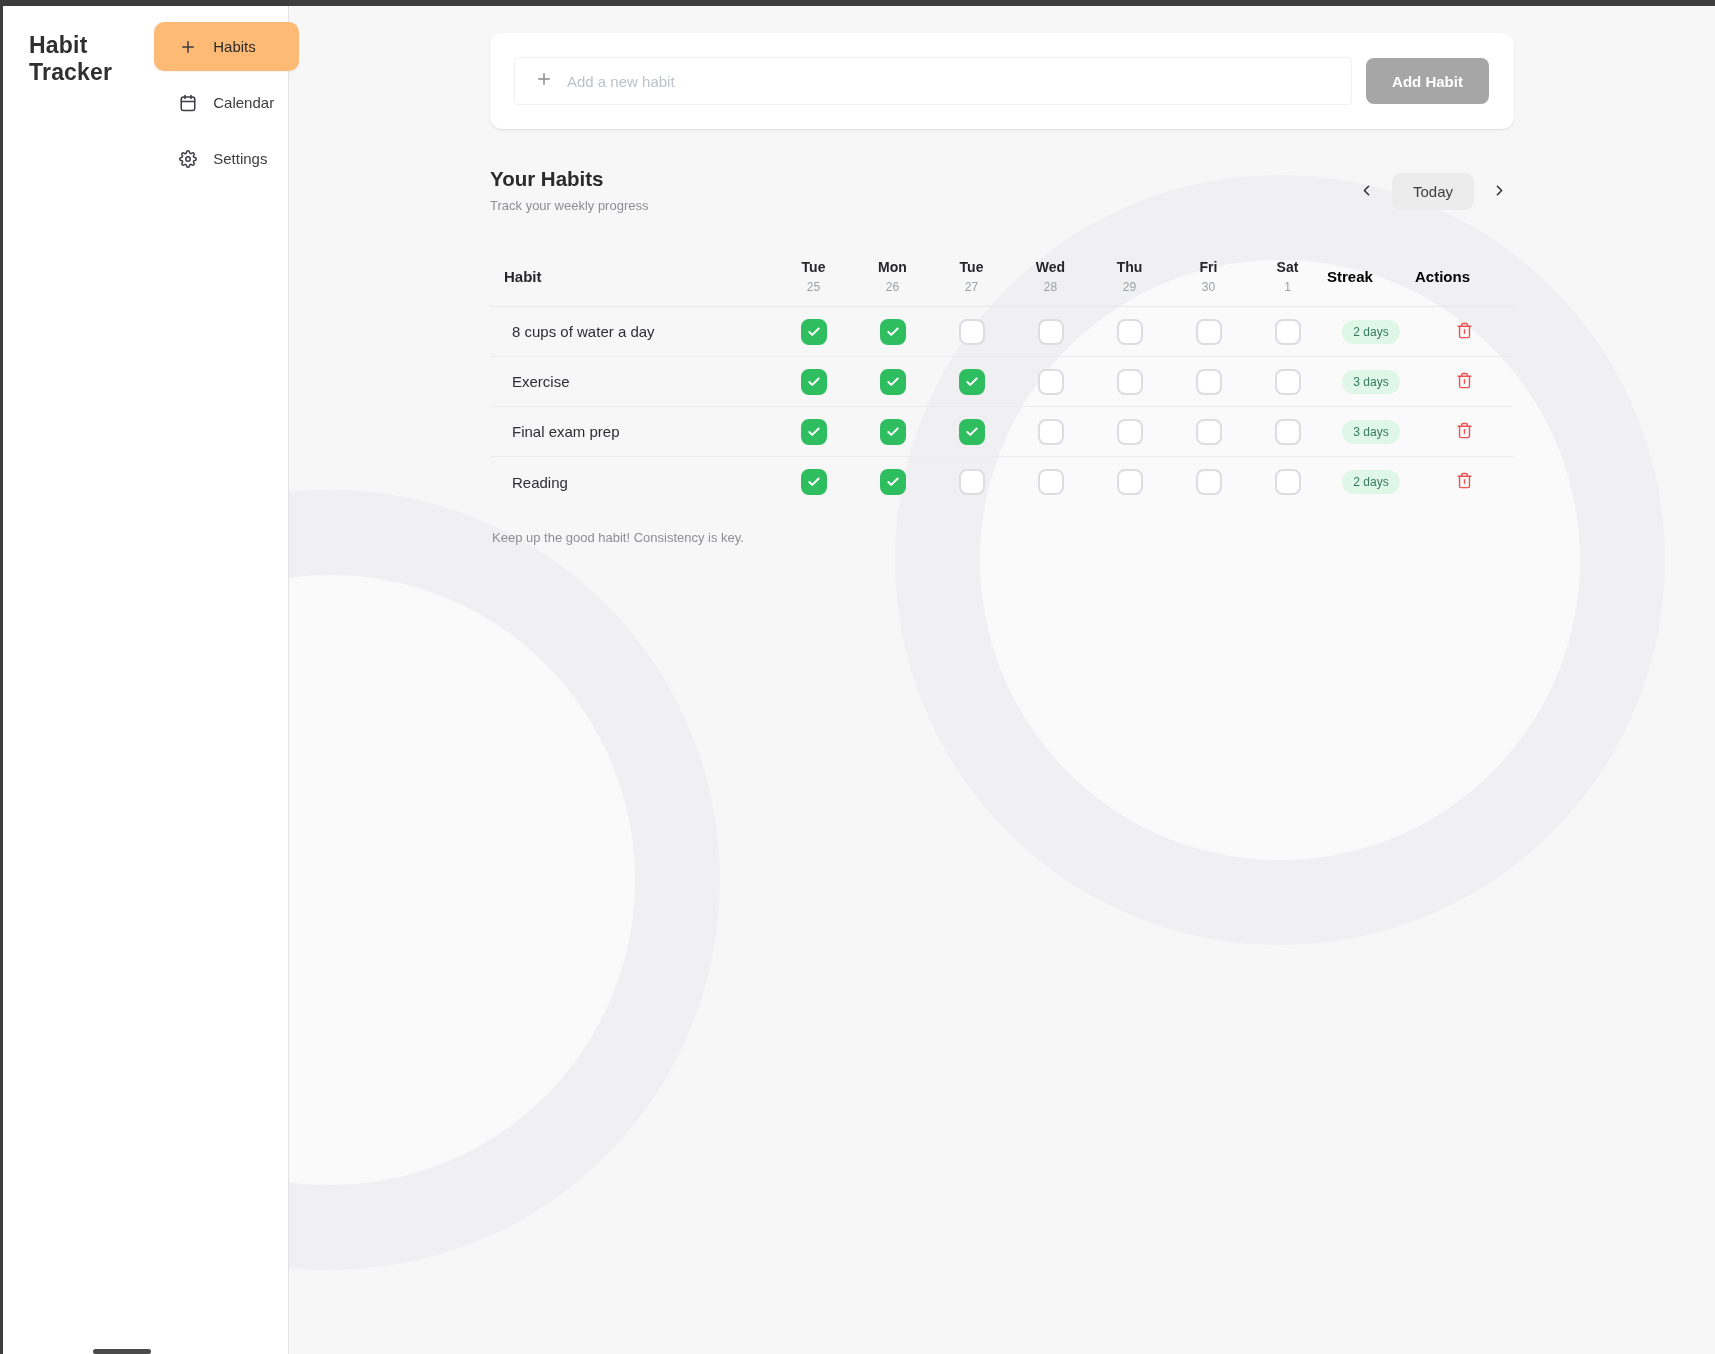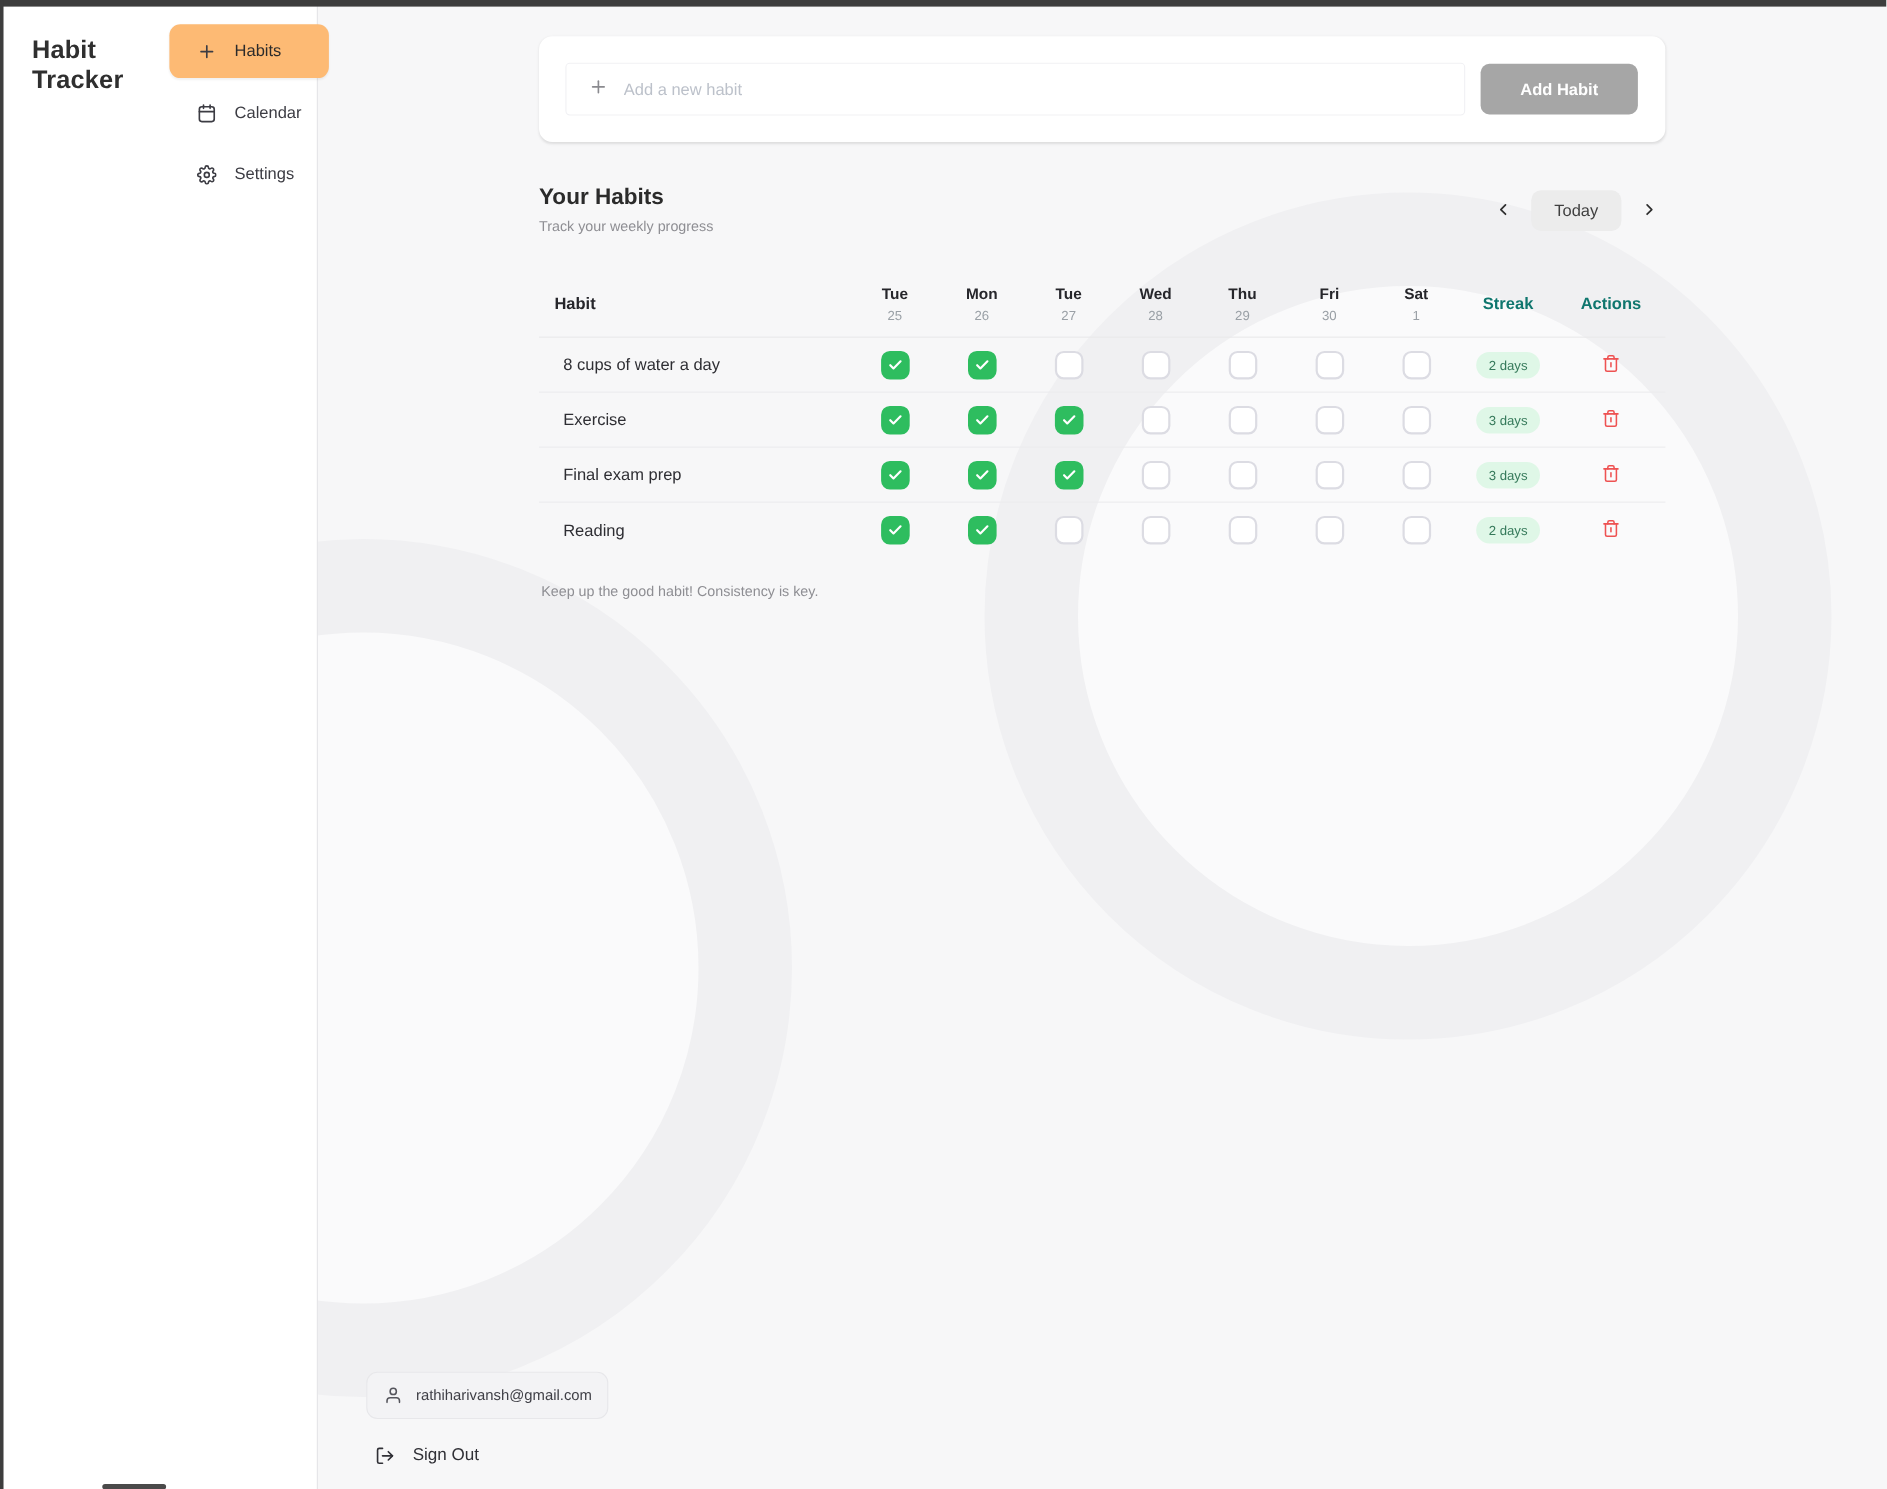--- a/index.html
+++ b/index.html
@@ -59,21 +59,21 @@
     display:flex; align-items:center; padding:0 25px 0 24px; gap:14px;
   }
   .add-input-wrap {
     flex:1; height:48px; display:flex; align-items:center; gap:14px;
     border:1px solid #f1f1f4; border-radius:4px; padding:0 20px; background:#fff;
   }
   .add-input-wrap .plus-glyph { color:#8a8a8f; }
   .add-input { border:none; outline:none; flex:1; font-size:15px; color:#333; font-family:"Liberation Sans",sans-serif; background:transparent; }
   .add-input::placeholder { color:#bcc1ca; }
   .add-habit-btn {
-    width:143px; height:46px; border:none; border-radius:8px;
+    width:123px; height:46px; border:none; border-radius:8px;
     background:#a6a6a6; color:#ffffff; font-size:15px; font-weight:bold;
     cursor:pointer; font-family:"Liberation Sans",sans-serif;
   }
 
   .section-header { display:flex; justify-content:space-between; align-items:flex-start; margin-top:38px; }
   .section-title { font-size:20.5px; font-weight:bold; color:#2b2b2b; }
   .section-subtitle { font-size:13px; color:#8e8e93; margin-top:7px; }
   .week-nav { display:flex; align-items:center; gap:10px; margin-top:6px; }
   .chev-btn { width:30px; height:30px; background:transparent; border:none; cursor:pointer; display:flex; align-items:center; justify-content:center; color:#2f2f2f; }
   .today-btn {
@@ -83,21 +83,21 @@
   }
 
   
   .habits-table { margin-top:46px; }
   .t-row { display:grid; grid-template-columns:284px repeat(7,79px) 88px 1fr; align-items:center; }
   .t-head { padding-bottom:12px; border-bottom:1px solid #e8e8ea; }
   .col-habit-head { font-size:15px; font-weight:bold; color:#26262b; padding-left:14px; }
   .day-col { text-align:center; }
   .day-name { font-size:14px; font-weight:bold; color:#26262b; display:block; }
   .day-date { font-size:12px; color:#9aa0a6; display:block; margin-top:5px; }
-  .col-center-head { font-size:15px; font-weight:bold; color:#0f766e; text-align:center; }
+  .col-center-head { font-size:15px; font-weight:bold; color:#000000; text-align:left; }
 
   .habit-row { height:50px; border-bottom:1px solid #ececee; }
   .habit-row:last-child { border-bottom:none; }
   .habit-name { font-size:15px; color:#2e2e33; padding-left:22px; }
   .check-cell { display:flex; justify-content:center; }
   .checkbox {
     width:26px; height:26px; border-radius:8px; cursor:pointer;
     display:flex; align-items:center; justify-content:center;
     background:#ffffff; border:2px solid #dcdce3;
   }
@@ -152,41 +152,20 @@
         <span class="nav-icon">
           <svg viewBox="0 0 24 24" width="18" height="18" fill="none" stroke="currentColor" stroke-width="2" stroke-linecap="round" stroke-linejoin="round">
               <circle cx="12" cy="12" r="3"></circle>
               <path d="M19.4 15a1.65 1.65 0 0 0 .33 1.82l.06.06a2 2 0 0 1 0 2.83 2 2 0 0 1-2.83 0l-.06-.06a1.65 1.65 0 0 0-1.82-.33 1.65 1.65 0 0 0-1 1.51V21a2 2 0 0 1-2 2 2 2 0 0 1-2-2v-.09A1.65 1.65 0 0 0 9 19.4a1.65 1.65 0 0 0-1.82.33l-.06.06a2 2 0 0 1-2.83 0 2 2 0 0 1 0-2.83l.06-.06a1.65 1.65 0 0 0 .33-1.82 1.65 1.65 0 0 0-1.51-1H3a2 2 0 0 1-2-2 2 2 0 0 1 2-2h.09A1.65 1.65 0 0 0 4.6 9a1.65 1.65 0 0 0-.33-1.82l-.06-.06a2 2 0 0 1 0-2.83 2 2 0 0 1 2.83 0l.06.06a1.65 1.65 0 0 0 1.82.33H9a1.65 1.65 0 0 0 1-1.51V3a2 2 0 0 1 2-2 2 2 0 0 1 2 2v.09a1.65 1.65 0 0 0 1 1.51 1.65 1.65 0 0 0 1.82-.33l.06-.06a2 2 0 0 1 2.83 0 2 2 0 0 1 0 2.83l-.06.06a1.65 1.65 0 0 0-.33 1.82V9a1.65 1.65 0 0 0 1.51 1H21a2 2 0 0 1 2 2 2 2 0 0 1-2 2h-.09a1.65 1.65 0 0 0-1.51 1z"></path>
             </svg>
         </span>
         <span>Settings</span>
       </div>
     </nav>
 
-    <div class="sidebar-footer">
-      <div class="user-chip">
-        <span class="nav-icon">
-          <svg viewBox="0 0 24 24" width="17" height="17" fill="none" stroke="#55555c" stroke-width="2" stroke-linecap="round" stroke-linejoin="round">
-              <path d="M20 21v-2a4 4 0 0 0-4-4H8a4 4 0 0 0-4 4v2"></path>
-              <circle cx="12" cy="7" r="4"></circle>
-            </svg>
-        </span>
-        <span class="user-chip-label">rathiharivansh@gmail.com</span>
-      </div>
-      <div class="signout">
-        <span class="nav-icon">
-          <svg viewBox="0 0 24 24" width="19" height="19" fill="none" stroke="#303036" stroke-width="2" stroke-linecap="round" stroke-linejoin="round">
-              <path d="M9 21H5a2 2 0 0 1-2-2V5a2 2 0 0 1 2-2h4"></path>
-              <polyline points="16 17 21 12 16 7"></polyline>
-              <line x1="21" y1="12" x2="9" y2="12"></line>
-            </svg>
-        </span>
-        <span>Sign Out</span>
-      </div>
-    </div>
   </aside>
 
   <main class="main">
     <div class="content">
 
       <div class="add-card">
         <div class="add-input-wrap">
           <span class="plus-glyph">
             <svg viewBox="0 0 24 24" width="18" height="18" fill="none" stroke="currentColor" stroke-width="2" stroke-linecap="round">
                 <line x1="12" y1="5" x2="12" y2="19"></line>

